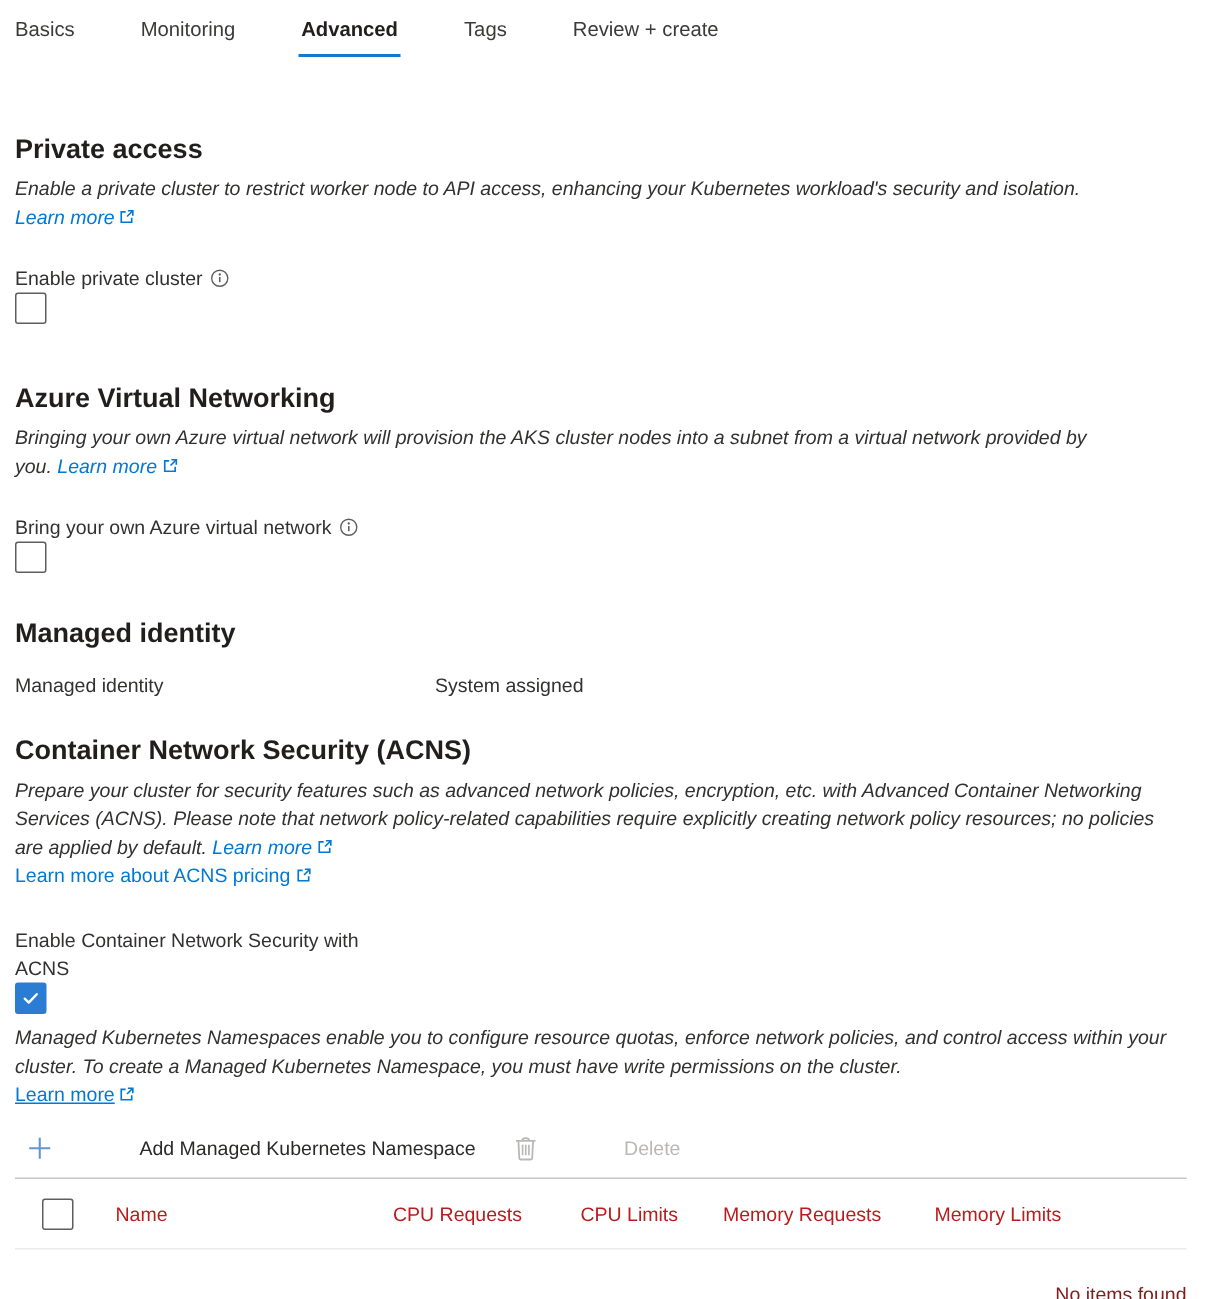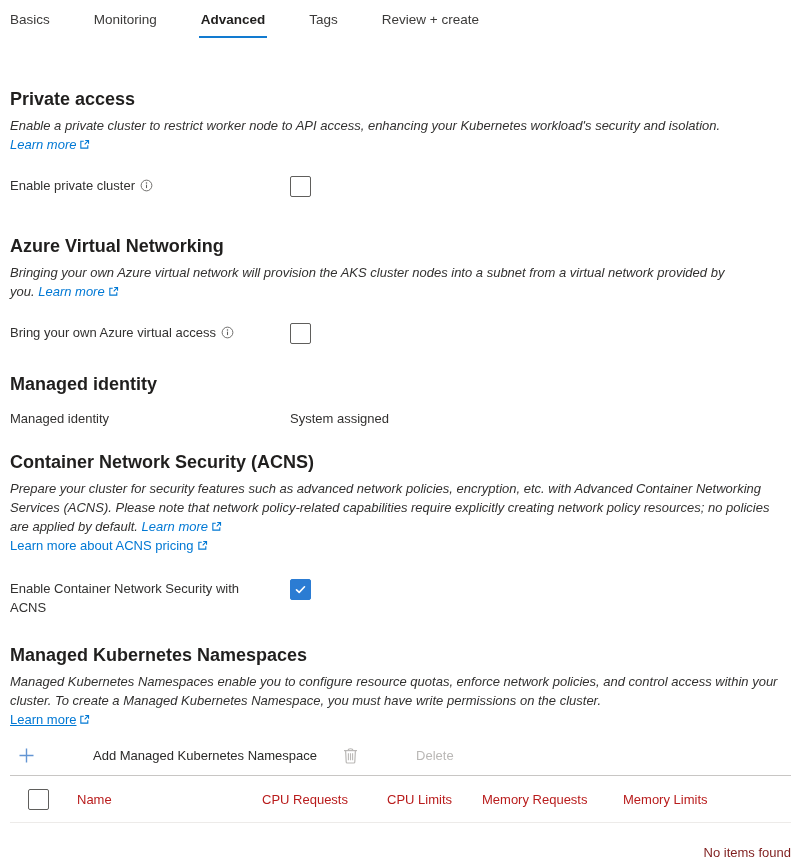--- a/index.html
+++ b/index.html
@@ -22,21 +22,21 @@
 
   
   .section-heading { font-size: 18px; font-weight: bold; color: #201f1e; }
   .desc { margin-top: 6px; max-width: 772px; line-height: 19px; color: #323130; font-style: italic; }
   .desc.narrow { max-width: 742px; }
   a.link { color: #0078d4; text-decoration: none; cursor: pointer; white-space: nowrap; }
   a.link.underlined { text-decoration: underline; }
   .ext-icon { margin-left: 3px; position: relative; top: 1px; }
   .block-link { margin-top: 0; line-height: 19px; }
 
-  .field-row { display: flex; align-items: flex-start; }
+  .field-row { display: flex; align-items: flex-start; flex-direction: column; }
   .field-label { width: 280px; line-height: 19px; color: #323130; display: flex; align-items: flex-start; }
   .field-label .label-text { max-width: 252px; }
   .info-icon { margin-left: 5px; margin-top: 3px; cursor: pointer; flex: none; }
 
   .checkbox {
     width: 21px; height: 21px; flex: none;
     border: 1px solid #5f5e5c; border-radius: 2px; background: #fff; cursor: pointer;
   }
   .checkbox.checked {
     background: #2b7cd3; border-color: #2b7cd3;
@@ -113,21 +113,21 @@
   <div class="desc narrow">
     <span>Bringing your own Azure virtual network will provision the AKS cluster nodes into a subnet from a virtual network provided by you.</span>
     <a class="link"><span>Learn more</span><svg class="ext-icon" width="11" height="11" viewBox="0 0 12 12">
           <path d="M5.2 2.4 H2 V10 H9.6 V6.8" fill="none" stroke="#0078d4" stroke-width="1.2"></path>
           <path d="M6.8 1.6 H10.4 V5.2" fill="none" stroke="#0078d4" stroke-width="1.2"></path>
           <path d="M10.2 1.8 L6.2 5.8" fill="none" stroke="#0078d4" stroke-width="1.2"></path>
         </svg></a>
   </div>
   <div class="field-row m-top-22">
     <div class="field-label">
-      <span class="label-text">Bring your own Azure virtual access</span>
+      <span class="label-text">Bring your own Azure virtual network</span>
       <svg class="info-icon" width="13" height="13" viewBox="0 0 16 16">
           <circle cx="8" cy="8" r="6.6" fill="none" stroke="#5f5e5c" stroke-width="1.1"></circle>
           <rect x="7.35" y="7" width="1.3" height="4.2" fill="#5f5e5c"></rect>
           <circle cx="8" cy="4.9" r="0.95" fill="#5f5e5c"></circle>
         </svg>
     </div>
     <div class="checkbox"></div>
   </div>
 
   <div class="section-heading m-top-30">Managed identity</div>
@@ -156,21 +156,20 @@
     <div class="field-label">
       <span class="label-text">Enable Container Network Security with ACNS</span>
     </div>
     <div class="checkbox checked">
       <svg width="13" height="13" viewBox="0 0 13 13">
           <path d="M2.5 6.8 L5.2 9.4 L10.5 3.8" fill="none" stroke="#ffffff" stroke-width="1.6" stroke-linecap="round" stroke-linejoin="round"></path>
         </svg>
     </div>
   </div>
 
-  <div class="section-heading m-top-28">Managed Kubernetes Namespaces</div>
   <div class="desc">Managed Kubernetes Namespaces enable you to configure resource quotas, enforce network policies, and control access within your cluster. To create a Managed Kubernetes Namespace, you must have write permissions on the cluster.</div>
   <div class="block-link">
     <a class="link underlined"><span>Learn more</span></a><svg class="ext-icon" width="11" height="11" viewBox="0 0 12 12">
         <path d="M5.2 2.4 H2 V10 H9.6 V6.8" fill="none" stroke="#0078d4" stroke-width="1.2"></path>
         <path d="M6.8 1.6 H10.4 V5.2" fill="none" stroke="#0078d4" stroke-width="1.2"></path>
         <path d="M10.2 1.8 L6.2 5.8" fill="none" stroke="#0078d4" stroke-width="1.2"></path>
       </svg>
   </div>
 
   <div class="cmdbar">

